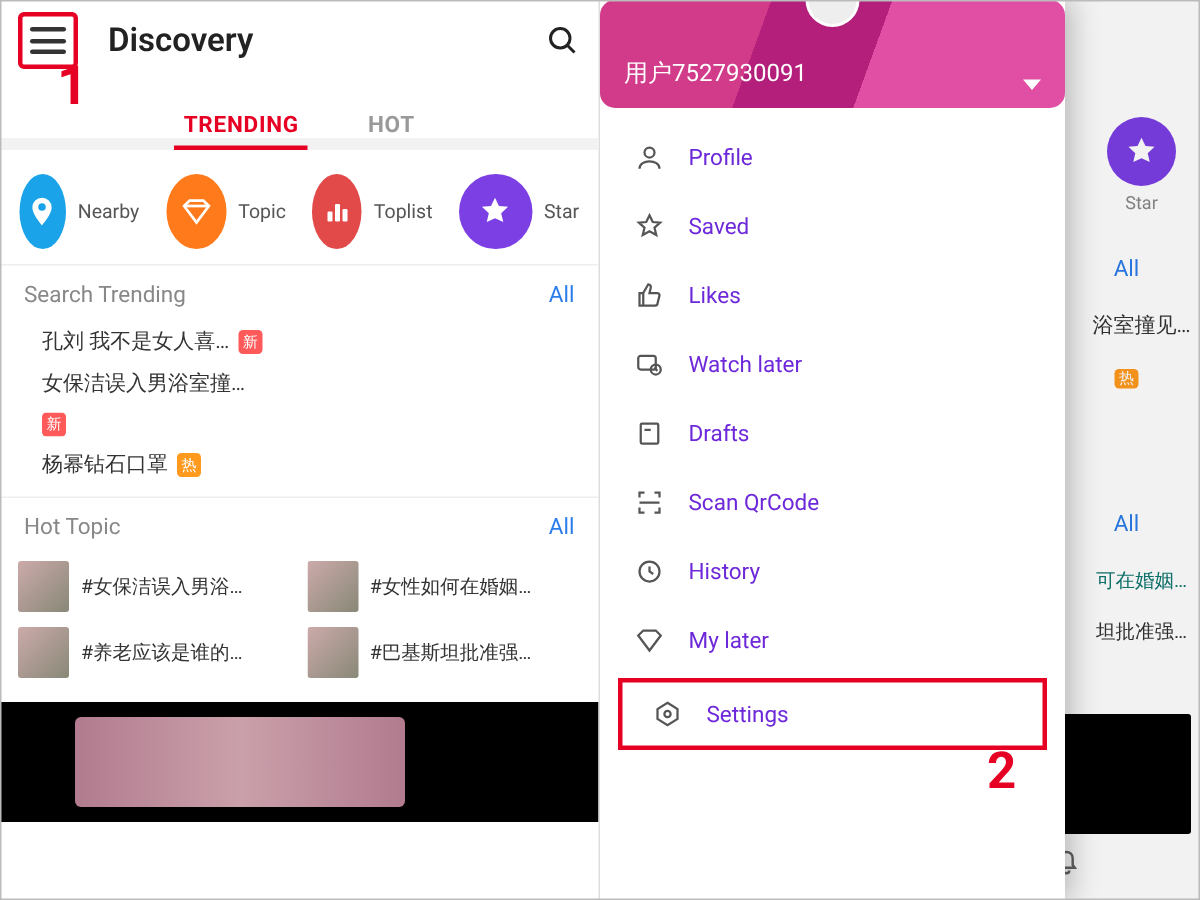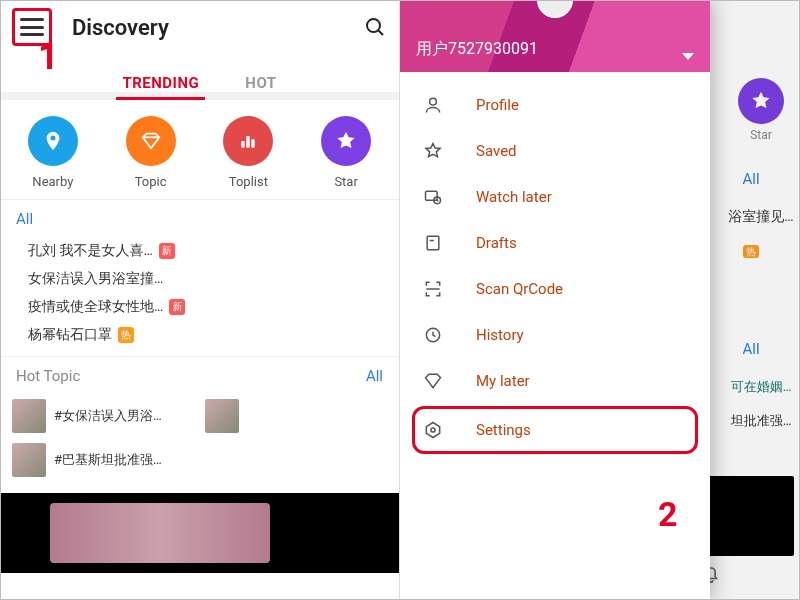--- a/index.html
+++ b/index.html
@@ -20,21 +20,21 @@
   .callout1 { position: absolute; left: 38px; top: 36px; font-size: 36px; font-weight: 700; color: #e60023; }
 
   .tabs { display: flex; justify-content: center; gap: 46px; height: 38px; align-items: flex-end; }
   .tab { font-size: 15px; font-weight: 700; letter-spacing: .5px; color: #999; position: relative; }
   .tab.active { color: #e60023; }
   .tab.active::after { content: ""; position: absolute; left: -6px; right: -6px; bottom: -8px; height: 3px; background: #e60023; }
 
   .divider { height: 8px; background: #f2f2f2; }
 
   .cat-row { display: flex; justify-content: space-around; padding: 16px 4px 10px; }
-  .cat { display: flex; flex-direction: column; align-items: center; gap: 8px; width: 80px; }
+  .cat { display: flex; flex-direction: row; align-items: center; gap: 8px; width: 80px; }
   .cat .bubble { width: 50px; height: 50px; border-radius: 50%; display: flex; align-items: center; justify-content: center; }
   .cat .label { font-size: 13px; color: #555; }
   .c-blue { background: #1aa3e8; }
   .c-orange { background: #ff7a1a; }
   .c-red { background: #e24a4a; }
   .c-purple { background: #7b3fe4; }
 
   .section-head { display: flex; align-items: center; justify-content: space-between; padding: 10px 16px 8px; border-top: 1px solid #eee; }
   .section-head .t { font-size: 15px; color: #888; }
   .section-head .all { font-size: 15px; color: #2b7de9; }
@@ -68,29 +68,29 @@
   .ghost.row1 { top:208px; right:4px; font-size:14px; color:#333; }
   .ghost.hoticon { top:240px; right:14px; }
   .ghost.all2 { top:340px; right:14px; color:#2b7de9; font-size:15px; }
   .ghost.row2 { top:378px; right:4px; font-size:13px; color:#0f766e; }
   .ghost.row3 { top:412px; right:4px; font-size:13px; color:#333; }
   .ghost.vid { top:476px; right:6px; width:86px; height:80px; background:#000; border-radius:2px;}
   .ghost.bell { top:562px; right:30px; }
   .s2-bg::after { content:""; position:absolute; inset:0; background:rgba(0,0,0,.05); }
 
   .drawer { position: absolute; left: 0; top: 0; width: 310px; height: 600px; background: #fff; box-shadow: 4px 0 18px rgba(0,0,0,.25); }
-  .drawer-head { height: 72px; background: linear-gradient(110deg,#d23b8a 0 34%,#b31f7a 34% 58%,#e04fa4 58% 100%); position: relative; color:#fff; display:flex; align-items:flex-end; padding:0 16px 12px; }
+  .drawer-head { height: 72px; background: linear-gradient(110deg,#d23b8a 0 34%,#b31f7a 34% 58%,#e04fa4 58% 100%); position: relative; color:#fff; display:flex; align-items:flex-end; padding:0 16px 12px;border-radius:10px; }
   .avatar { position:absolute; left:50%; top:-18px; transform:translateX(-50%); width:36px; height:36px; border-radius:50%; background:#eee; border:2px solid #fff;}
   .uname { font-size:16px; }
   .chev { margin-left:auto; width:0; height:0; border-left:6px solid transparent; border-right:6px solid transparent; border-top:7px solid #fff; }
 
   .menu-list { padding: 10px 0; }
-  .mi { display:flex; align-items:center; gap:32px; padding: 12px 22px; font-size:15px; color:#c2410c; }
+  .mi { display:flex; align-items:center; gap:15px; padding: 12px 22px; font-size:15px; color:#6d28d9; }
   .mi .ic { width:22px; height:22px; display:flex; align-items:center; justify-content:center; color:#555; }
-  .mi.boxed { border:3px solid #e60023; border-radius:12px; margin:2px 12px; padding:10px 7px; }
+  .mi.boxed { border:3px solid #e60023; border-radius:0; margin:2px 12px; padding:10px 19px; }
 
   .callout2 { position:absolute; left:258px; top:494px; font-size:34px; font-weight:700; color:#e60023; }
 
   .frame { position:absolute; inset:0; border:1px solid #bbb; pointer-events:none; }
 
   svg { display:block; }
 </style>
 </head>
 <body>
 
@@ -154,51 +154,56 @@
         <div class="bubble c-purple">
           <svg width="22" height="22" viewBox="0 0 24 24" fill="#fff">
               <path d="M12 2l2.9 6 6.6.6-5 4.6 1.5 6.4L12 16.9 6 19.6l1.5-6.4-5-4.6 6.6-.6z"></path>
             </svg>
         </div>
         <div class="label">Star</div>
       </div>
     </div>
 
     <div class="section-head">
+      <div class="t">Search Trending</div>
       <div class="all">All</div>
     </div>
     <div class="trend-grid">
       <div class="trend-item">
         <span class="txt">孔刘 我不是女人喜…</span>
         <span class="badge b-new">新</span>
       </div>
       <div class="trend-item">
         <span class="txt">女保洁误入男浴室撞见…</span>
       </div>
       <div class="trend-item">
-        <span class="txt">疫情或使全球女性地…</span>
         <span class="badge b-new">新</span>
       </div>
       <div class="trend-item">
         <span class="txt">杨幂钻石口罩</span>
         <span class="badge b-hot">热</span>
       </div>
     </div>
 
     <div class="section-head">
       <div class="t">Hot Topic</div>
       <div class="all">All</div>
     </div>
     <div class="hot-grid">
       <div class="hot-item">
         <div class="thumb"></div>
         <span class="txt">#女保洁误入男浴…</span>
       </div>
       <div class="hot-item">
         <div class="thumb"></div>
+        <span class="txt">#女性如何在婚姻…</span>
+      </div>
+      <div class="hot-item">
+        <div class="thumb"></div>
+        <span class="txt">#养老应该是谁的…</span>
       </div>
       <div class="hot-item">
         <div class="thumb"></div>
         <span class="txt">#巴基斯坦批准强…</span>
       </div>
     </div>
 
     <div class="video-strip"></div>
   </div>
 
@@ -249,20 +254,28 @@
           <span class="ic">
               <svg width="20" height="20" viewBox="0 0 24 24" fill="none" stroke="#555" stroke-width="1.8">
                 <path d="M12 3l2.6 5.4 5.9.5-4.5 4.1 1.4 5.8L12 15.9 6.6 18.8l1.4-5.8L3.5 8.9l5.9-.5z"></path>
               </svg>
             </span>
           <span>Saved</span>
         </div>
         <div class="mi">
           <span class="ic">
               <svg width="20" height="20" viewBox="0 0 24 24" fill="none" stroke="#555" stroke-width="1.8">
+                <path d="M7 10v10H4V10zM7 10l4-7c1.4 0 2.4 1.4 2 2.8L12 10h6a2 2 0 0 1 2 2l-1.5 6a2 2 0 0 1-2 2H7"></path>
+              </svg>
+            </span>
+          <span>Likes</span>
+        </div>
+        <div class="mi">
+          <span class="ic">
+              <svg width="20" height="20" viewBox="0 0 24 24" fill="none" stroke="#555" stroke-width="1.8">
                 <rect x="3" y="5" width="14" height="11" rx="2"></rect>
                 <circle cx="17" cy="16" r="4"></circle>
                 <path d="M17 14v2l1.4 1"></path>
               </svg>
             </span>
           <span>Watch later</span>
         </div>
         <div class="mi">
           <span class="ic">
               <svg width="20" height="20" viewBox="0 0 24 24" fill="none" stroke="#555" stroke-width="1.8">

